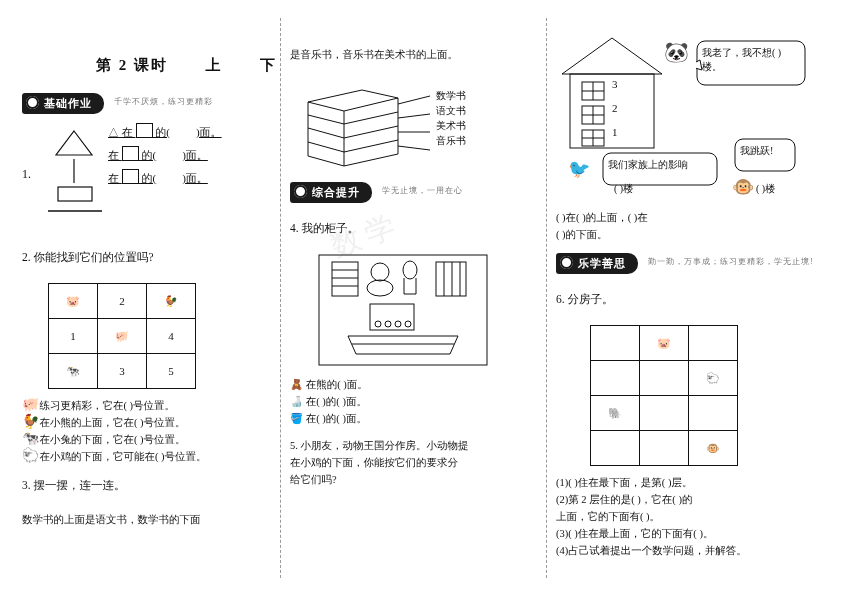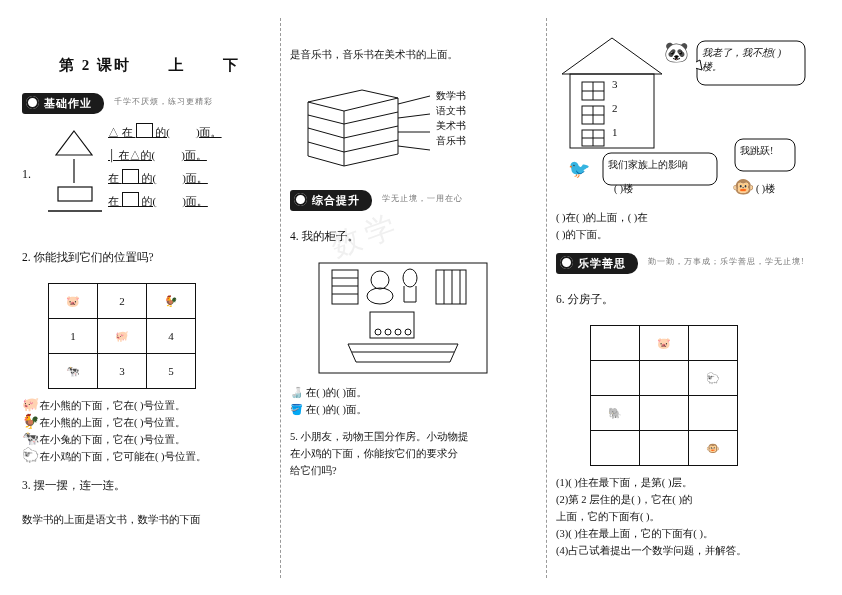--- a/index.html
+++ b/index.html
@@ -19,28 +19,28 @@
   .vline{
     position:absolute;top:18px;width:0;height:560px;
     border-left:1px dashed #9a9a9a;
   }
   .col{position:absolute;top:18px;box-sizing:border-box;}
   #col1{left:22px;width:255px;}
   #col2{left:290px;width:250px;}
   #col3{left:556px;width:266px;}
 
   .title{
-    text-align:center;font-size:15px;font-weight:bold;letter-spacing:2px;
+    text-align:right;font-size:15px;font-weight:bold;letter-spacing:2px;
     margin-top:38px;margin-bottom:18px;
   }
   .title .sp{display:inline-block;width:26px;}
 
   
   .banner{
-    position:relative;height:20px;margin:16px 0 8px 0;
+    position:relative;height:20px;margin:8px 0 8px 0;
   }
   .banner .flag{
     display:inline-block;
     background:#1b1b1b;color:#fff;
     font-size:11px;font-weight:bold;
     padding:3px 12px 3px 22px;
     border-radius:3px 10px 10px 3px;
     letter-spacing:1px;
     position:relative;
   }
@@ -119,23 +119,20 @@
         <line x1="28" y1="34" x2="28" y2="58" stroke="#111" stroke-width="1.2"></line>
         <rect x="12" y="62" width="34" height="14" fill="none" stroke="#111" stroke-width="1.2"></rect>
         <line x1="2" y1="86" x2="56" y2="86" stroke="#111" stroke-width="1.6"></line>
       </svg>
 
       <div class="q1lines">
         <div class="q1row">
           △ 在 <span class="box"></span> 的(<span class="paren"></span>)面。
         </div>
         <div class="q1row">
-          │ 在△的(<span class="paren"></span>)面。
-        </div>
-        <div class="q1row">
           <span style="display:inline-block;width:0"></span>在 <span class="box"></span> 的(<span class="paren"></span>)面。
         </div>
         <div class="q1row">
           <span style="display:inline-block;width:0"></span>在 <span class="box"></span> 的(<span class="paren"></span>)面。
         </div>
       </div>
     </div>
 
     <div class="q">2. 你能找到它们的位置吗?</div>
 
@@ -156,21 +153,21 @@
           <td class="anim">🐄</td>
           <td>3</td>
           <td>5</td>
         </tr>
       </tbody>
         </table>
     </div>
 
     <div class="small">
       <div>
-        <span class="anim">🐖</span><span>在小熊的下面，它在(     )号位置。</span>
+        <span class="anim">🐖</span><span>练习更精彩，它在(     )号位置。</span>
       </div>
       <div>
         <span class="anim">🐓</span><span>在小熊的上面，它在(     )号位置。</span>
       </div>
       <div>
         <span class="anim">🐄</span><span>在小兔的下面，它在(     )号位置。</span>
       </div>
       <div>
         <span class="anim">🐑</span><span>在小鸡的下面，它可能在(     )号位置。</span>
       </div>
@@ -237,20 +234,21 @@
         <circle cx="60" cy="70" r="3" fill="none" stroke="#111"></circle>
         <circle cx="70" cy="70" r="3" fill="none" stroke="#111"></circle>
         <circle cx="80" cy="70" r="3" fill="none" stroke="#111"></circle>
         <circle cx="90" cy="70" r="3" fill="none" stroke="#111"></circle>
         <path d="M30 82 L140 82 L132 100 L38 100 Z" fill="none" stroke="#111"></path>
         <line x1="34" y1="90" x2="136" y2="90" stroke="#111"></line>
       </svg>
     </div>
 
     <div class="small">
+      <div><span>🧸</span> <span>在熊的(     )面。</span></div>
       <div><span>🍶</span> <span>在(   )的(     )面。</span></div>
       <div><span>🪣</span> <span>在(   )的(     )面。</span></div>
     </div>
 
     <div class="small mt10">
       <div>5. 小朋友，动物王国分作房。小动物提</div>
       <div>在小鸡的下面，你能按它们的要求分</div>
       <div>给它们吗?</div>
     </div>
   </div>
@@ -273,21 +271,21 @@
       </svg>
       <div style="position:absolute;left:56px;top:44px;font-size:11px;">3</div>
       <div style="position:absolute;left:56px;top:68px;font-size:11px;">2</div>
       <div style="position:absolute;left:56px;top:92px;font-size:11px;">1</div>
 
       <div style="position:absolute;left:108px;top:6px;font-size:20px;">🐼</div>
       <svg width="110" height="46" viewBox="0 0 110 46" style="position:absolute;left:140px;top:6px;">
         <rect x="1" y="1" width="108" height="44" rx="8" fill="none" stroke="#111"></rect>
         <polygon points="4,20 -8,26 6,30" fill="#fff" stroke="#111"></polygon>
       </svg>
-      <div style="position:absolute;left:146px;top:12px;width:98px;font-size:10px;line-height:14px;font-style:italic;">我老了，我不想(     )楼。</div>
+      <div style="position:absolute;left:146px;top:12px;width:98px;font-size:10px;line-height:14px;">我老了，我不想(     )楼。</div>
 
       <svg width="116" height="34" viewBox="0 0 116 34" style="position:absolute;left:46px;top:118px;">
         <rect x="1" y="1" width="114" height="32" rx="8" fill="none" stroke="#111"></rect>
       </svg>
       <div style="position:absolute;left:52px;top:124px;width:108px;font-size:10px;line-height:13px;">我们家族上的影响</div>
       <div style="position:absolute;left:12px;top:124px;font-size:18px;">🐦</div>
 
       <svg width="62" height="34" viewBox="0 0 62 34" style="position:absolute;left:178px;top:104px;">
         <rect x="1" y="1" width="60" height="32" rx="8" fill="none" stroke="#111"></rect>
       </svg>
@@ -298,21 +296,21 @@
       <div style="position:absolute;left:200px;top:148px;font-size:10px;">(     )楼</div>
     </div>
 
     <div class="small">
       <div>(     )在(     )的上面，(     )在</div>
       <div>(     )的下面。</div>
     </div>
 
     <div class="banner mt10">
       <span class="flag">乐学善思</span>
-      <span class="sub">勤一勤，万事成；乐学善思，学无止境!</span>
+      <span class="sub">勤一勤，万事成；练习更精彩，学无止境!</span>
     </div>
 
     <div class="q">6. 分房子。</div>
 
     <div style="margin:4px 0 8px 34px;">
       <table class="grid">
         <tbody>
             <tr>
           <td></td>
           <td class="anim">🐷</td>

